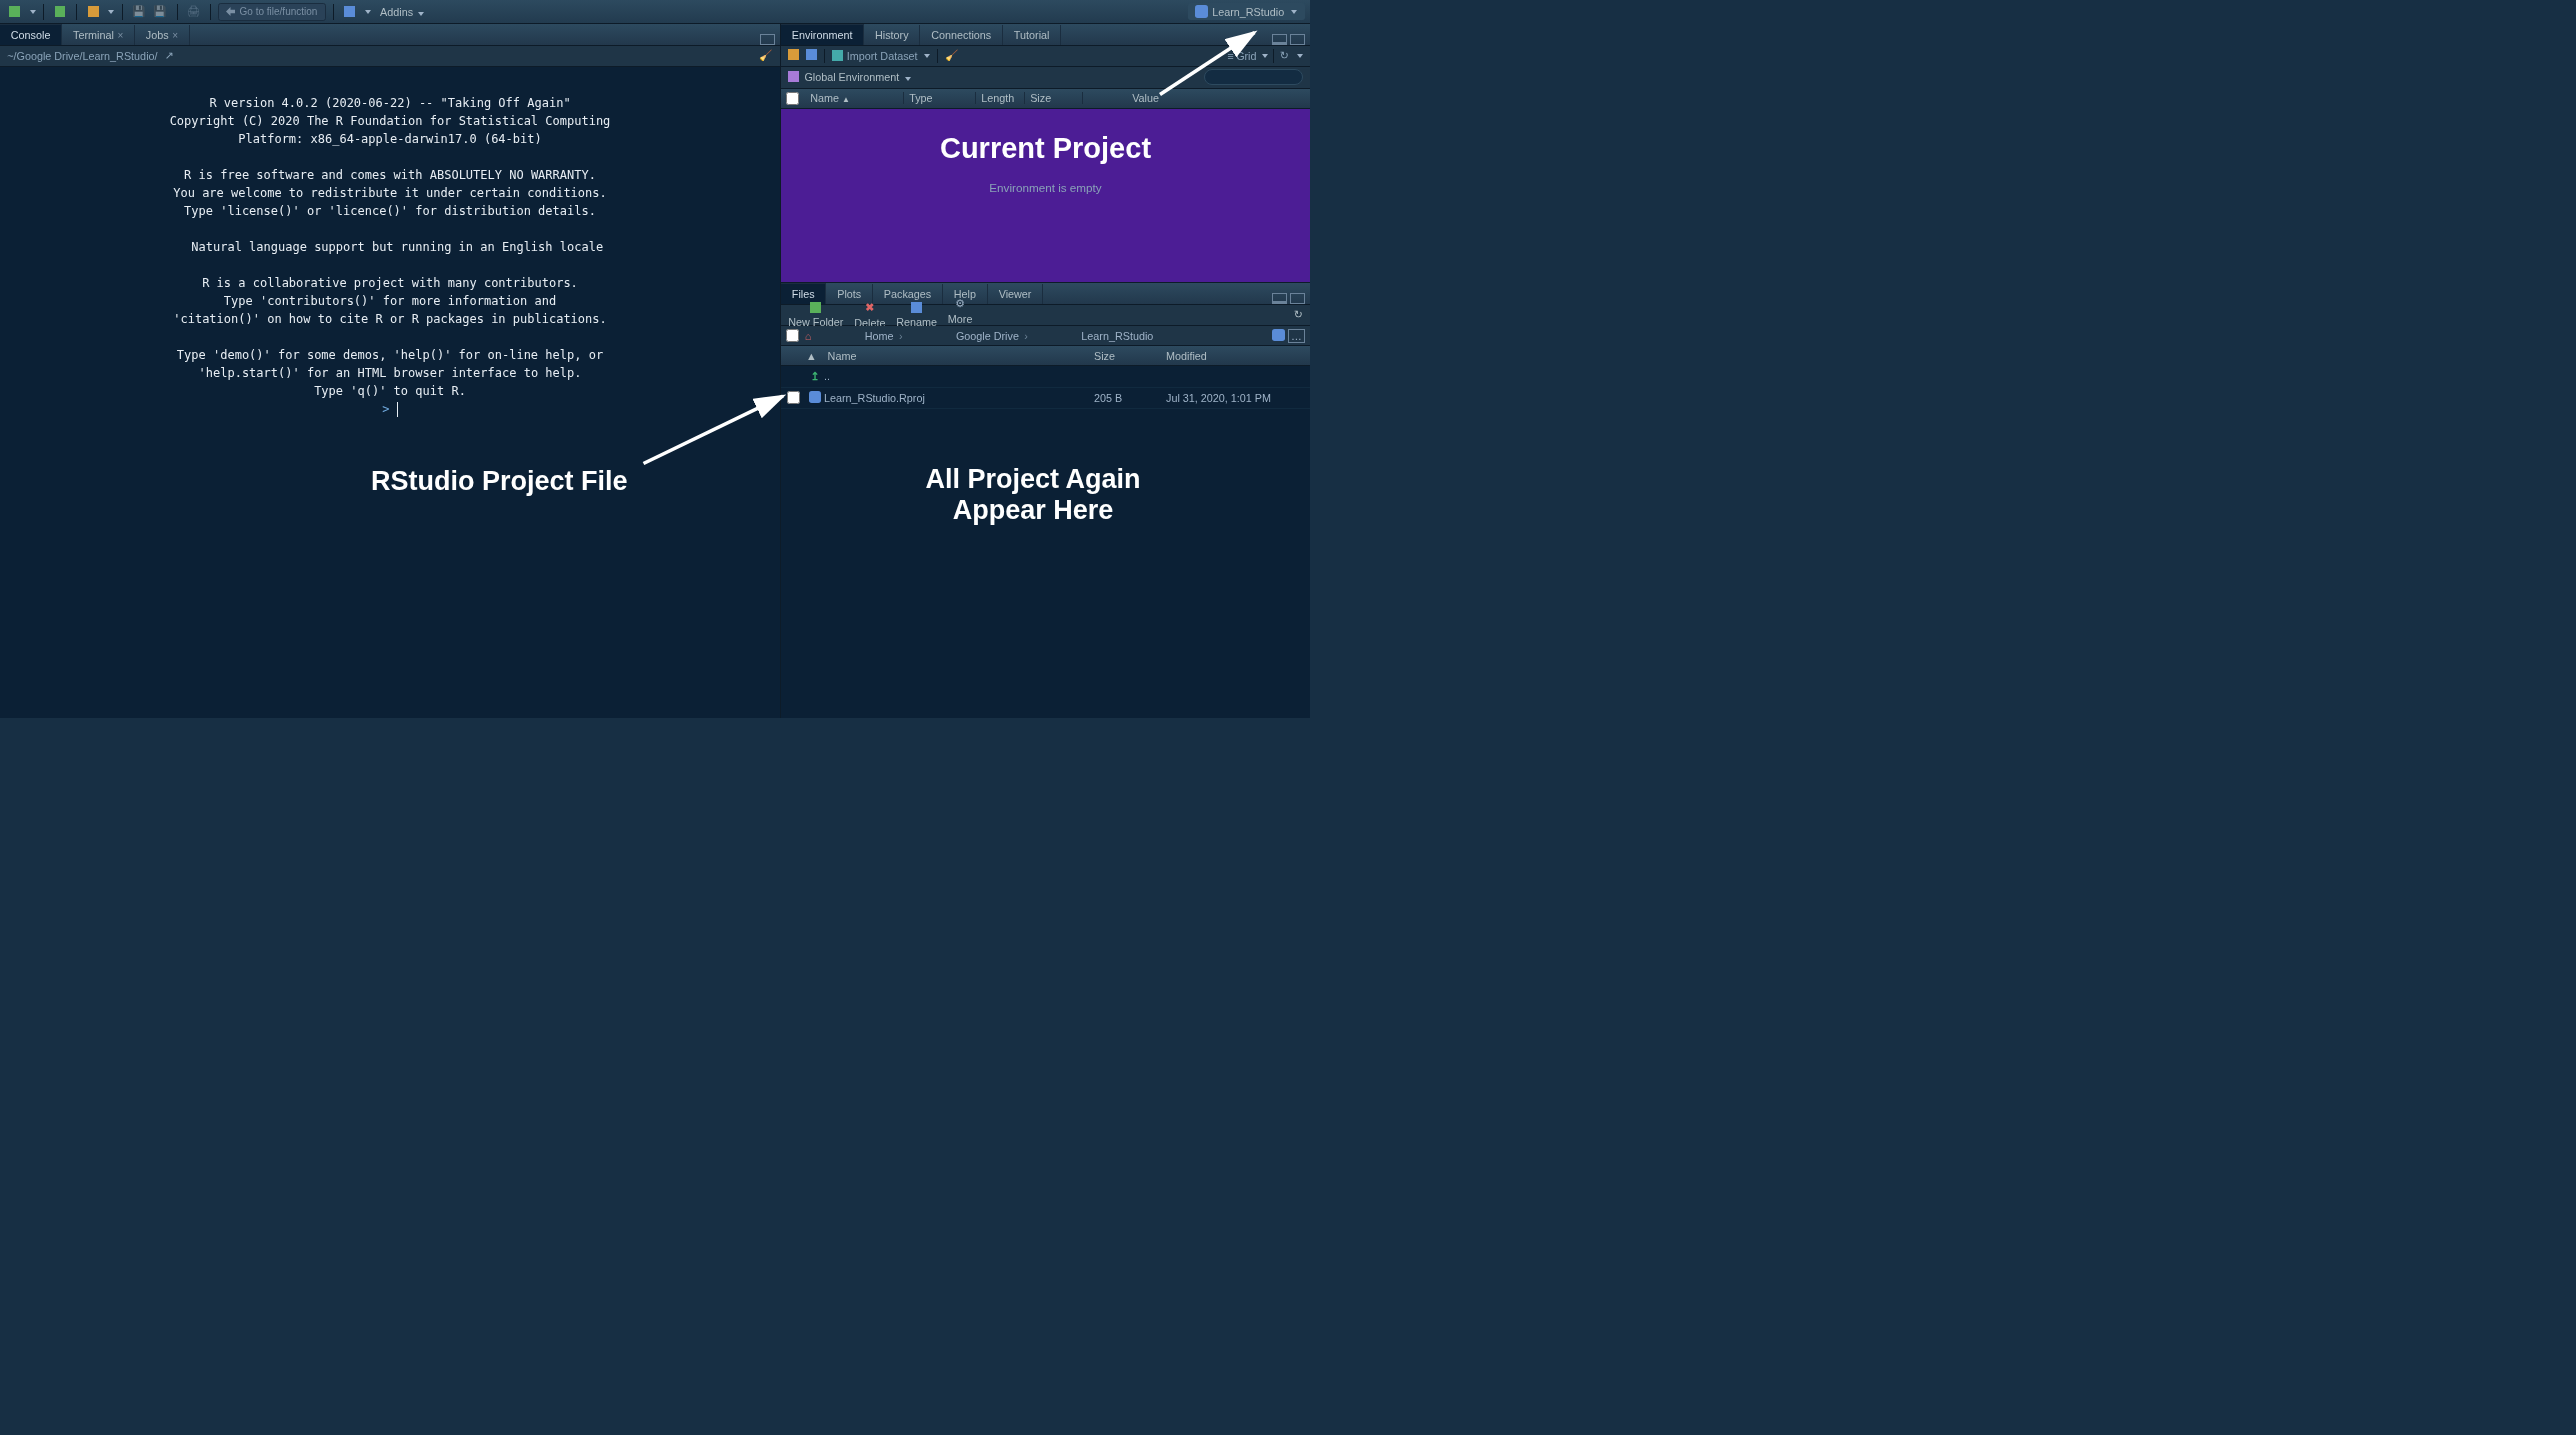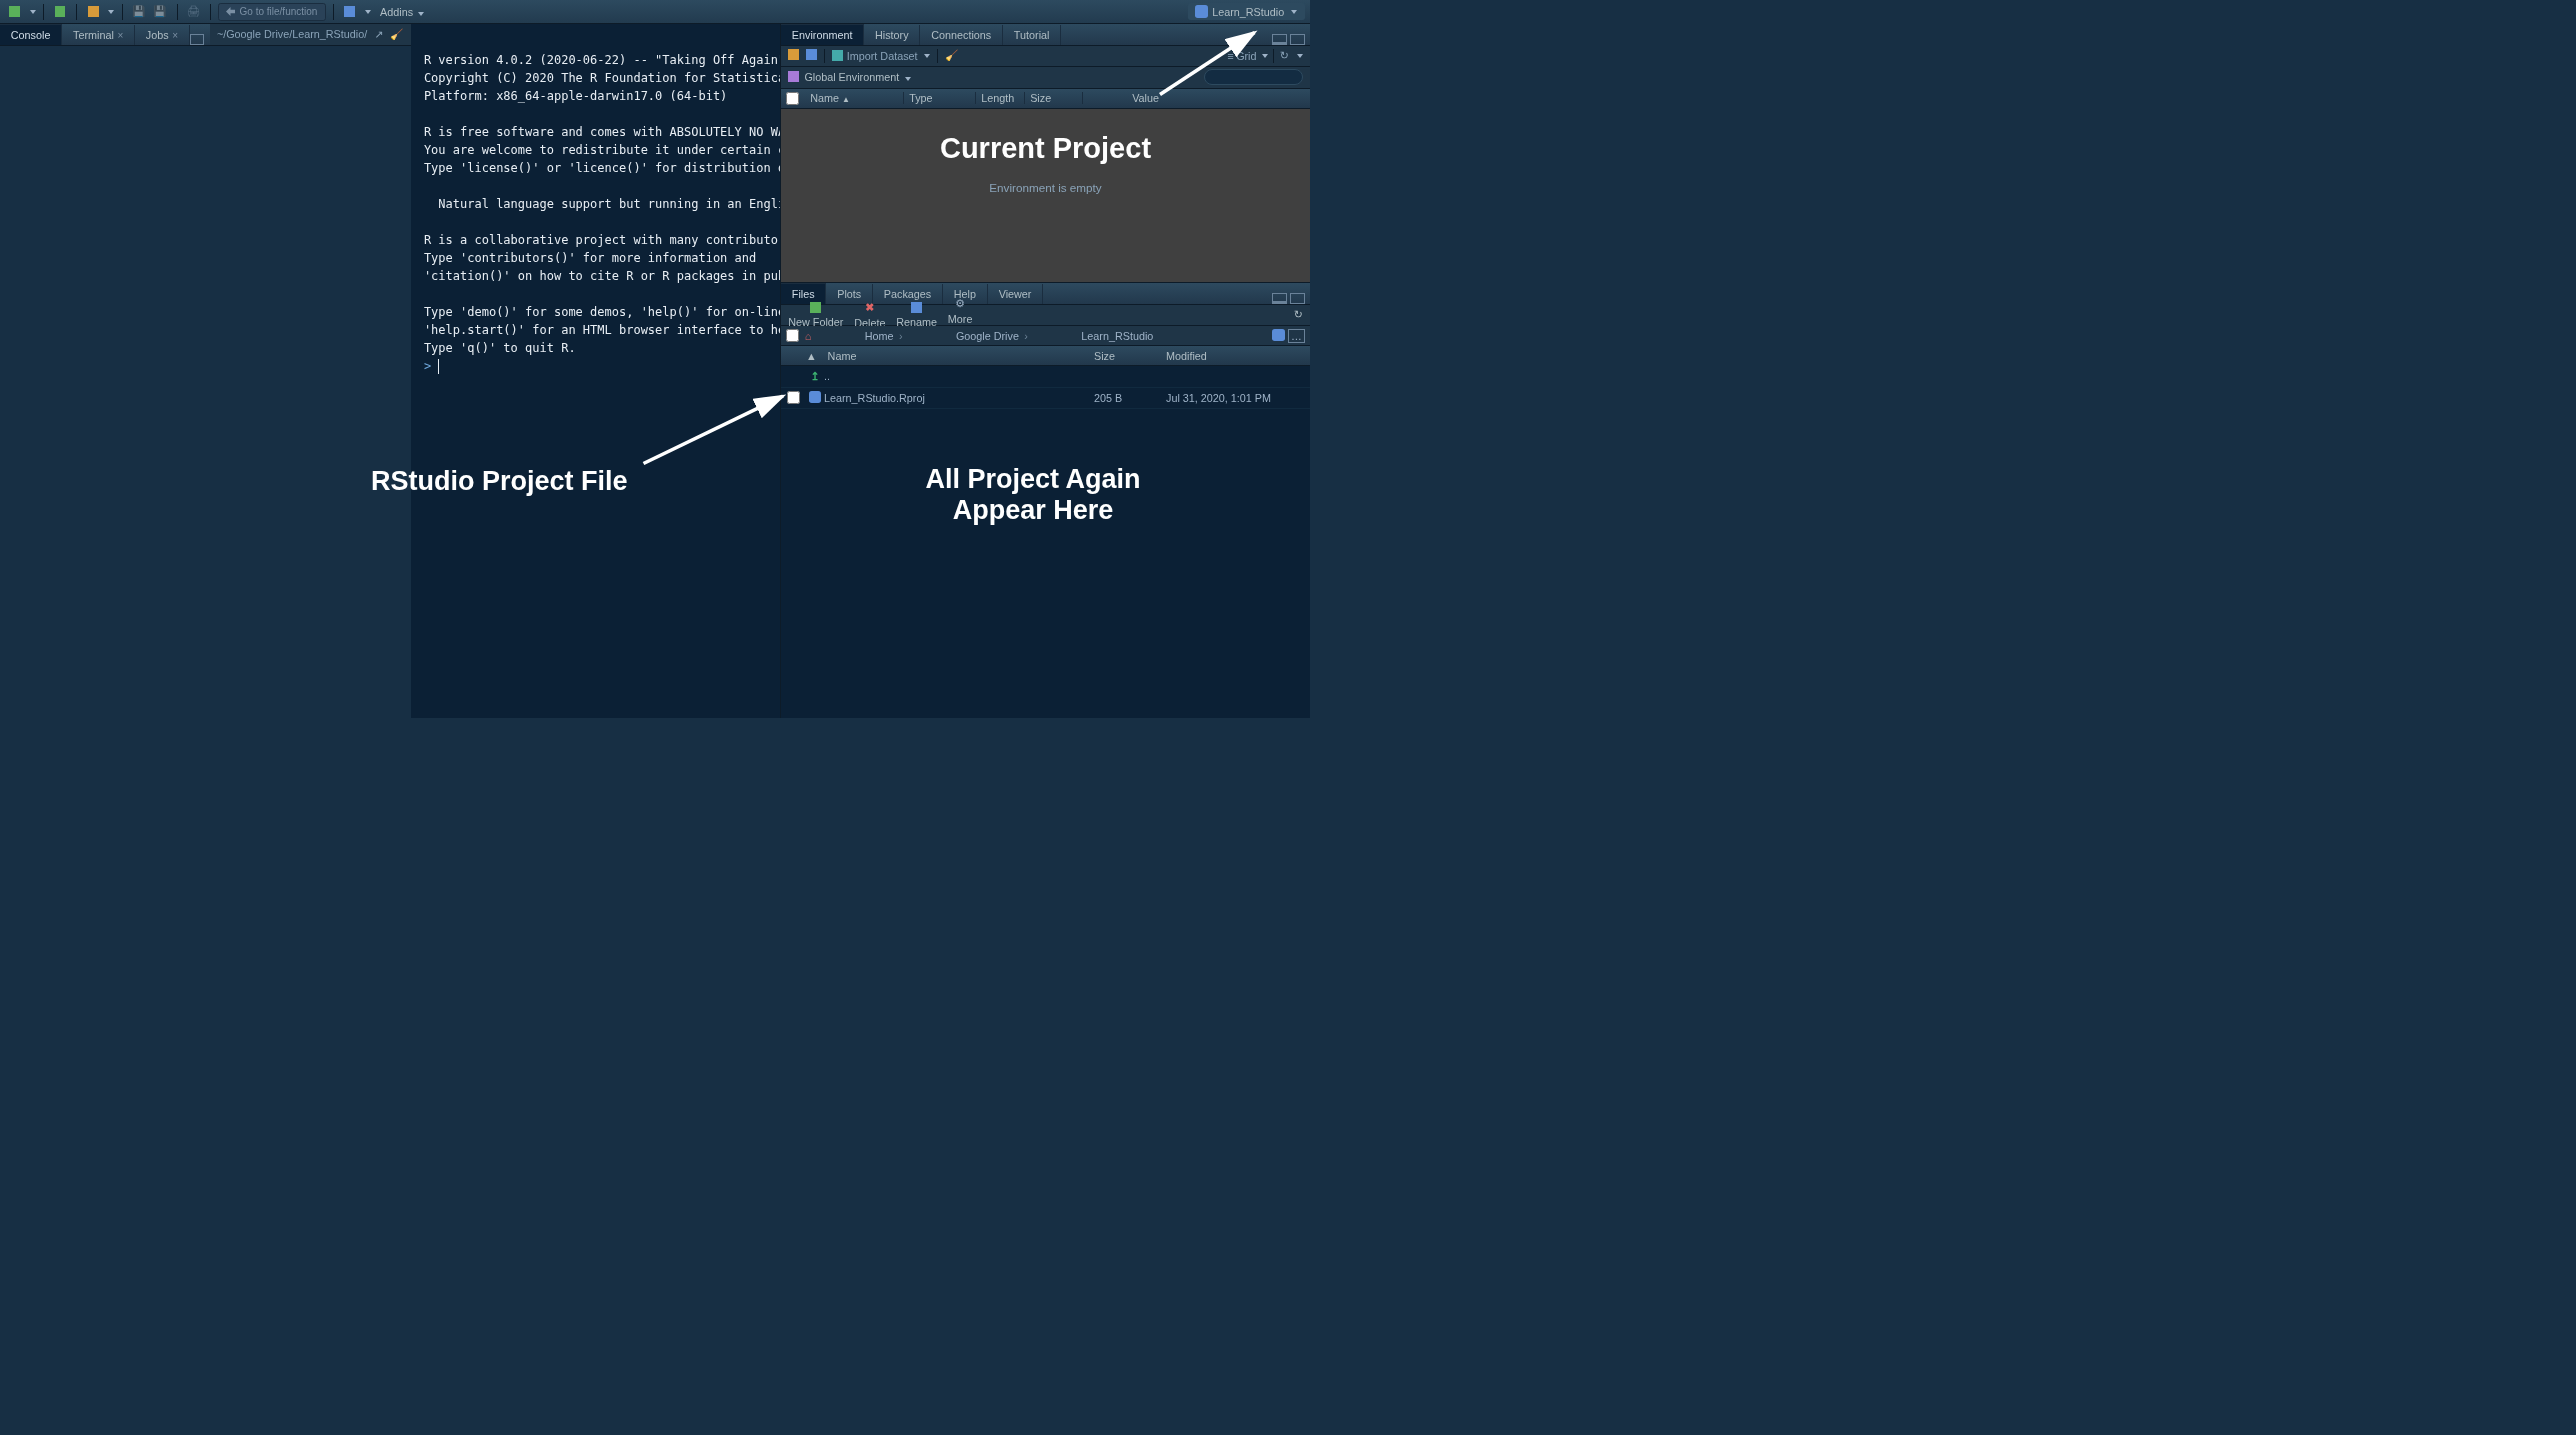--- a/index.html
+++ b/index.html
@@ -41,21 +41,21 @@
   display:flex; align-items:center; gap:4.5px;
   background:#2d4a5f; border-radius:2.7px; padding:1.8px 7.2px;
   color:#b0bec5;
 }
 .caret { border-left:3.6px solid transparent; border-right:3.6px solid transparent; border-top:4.5px solid #9fb3c8; margin-left:2.7px; }
 
 .main {
   display:flex;
   height: calc(718px - 24px);
 }
-.left-col { width: 781px; display:flex; flex-direction:row; border-right:0.9px solid #0d1b28; }
+.left-col { width: 781px; display:flex; flex-direction:column; border-right:0.9px solid #0d1b28;text-align:center; }
 .right-col { flex:1; display:flex; flex-direction:column; }
 
 .pane-tabs {
   height:21.6px; background:linear-gradient(#2d4a5f,#22384c);
   border-bottom:0.9px solid #0d1b28;
   display:flex; align-items:flex-end;
 }
 .tab {
   padding:3.6px 10.8px; font-size:10.8px; color:#b0bec5;
   border-right:0.9px solid #1a2d3f;
@@ -88,21 +88,21 @@
 .env-search { margin-left:auto; width:99px; height:16px; background:#132c42; border:0.9px solid #2d4a5f; border-radius:9px; }
 
 .col-headers {
   height:20px; background:linear-gradient(#2d4a5f,#22384c);
   border-bottom:0.9px solid #0d1b28;
   display:flex; align-items:center; padding-left:5.4px; color:#b0bec5; font-size:10.8px;
 }
 .col-headers input[type=checkbox]{ margin-right:5.4px; }
 .ch { padding:0 5.4px; border-right:0.9px solid #1a2d3f; }
 
-.empty-env { flex:1; background:#404040; display:flex; flex-direction:column; align-items:center; padding-top:23.4px; color:#8aa3b8; font-size:11.7px;}
+.empty-env { flex:1; background:#4c1d95; display:flex; flex-direction:column; align-items:center; padding-top:23.4px; color:#8aa3b8; font-size:11.7px;}
 .empty-env .big { color:#fff; font-weight:700; font-size:29px; margin-bottom:16px; font-family:Helvetica,Arial,sans-serif;}
 
 .files-pane { flex:1; display:flex; flex-direction:column; }
 .files-toolbar {
   height:21.6px; background:#1f3547; border-bottom:0.9px solid #0d1b28;
   display:flex; align-items:center; padding:0 7.2px; gap:10.8px; color:#b0bec5; font-size:10.8px;
 }
 .files-toolbar .ft-item { display:flex; align-items:center; gap:3.6px;flex-direction:column; }
 .breadcrumb-bar {
   height:20px; background:#1f3547; border-bottom:0.9px solid #0d1b28;

